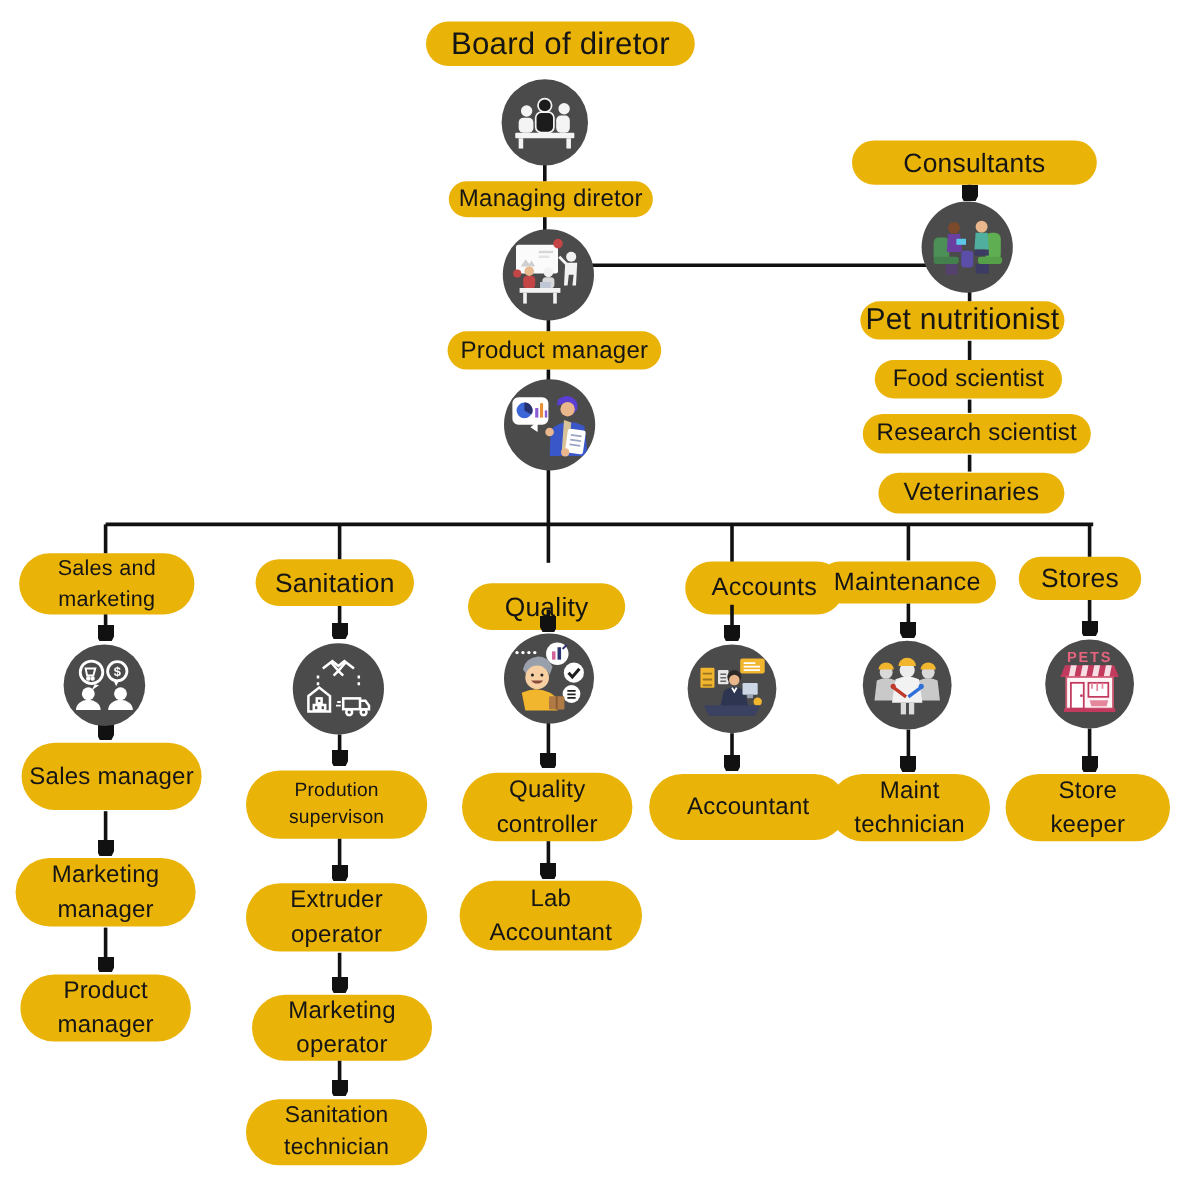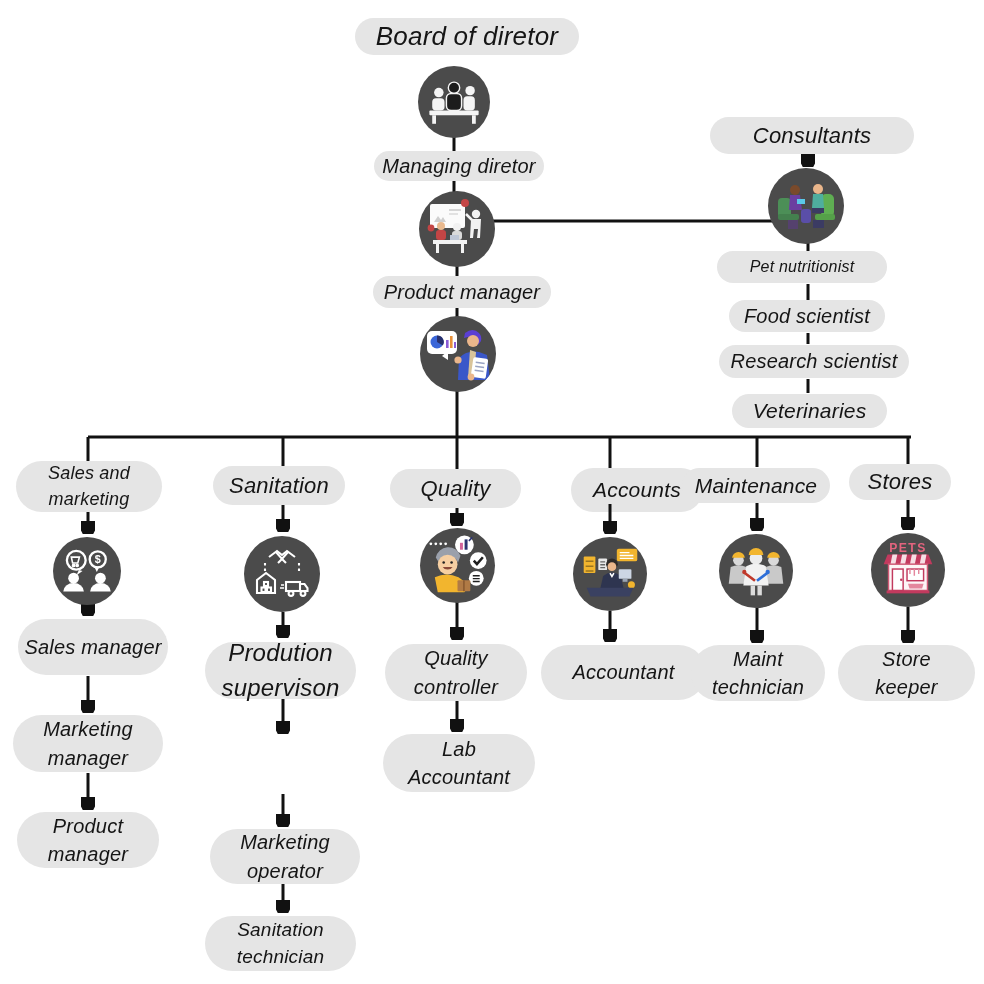--- a/index.html
+++ b/index.html
@@ -1,24 +1,24 @@
 <!DOCTYPE html>
 <html><head>
 <meta charset="utf-8">
 <style>
   html,body { margin:0; padding:0; }
   .stage {
     position:relative; width:984px; height:984px; background:#ffffff;
     font-family:"Liberation Sans", sans-serif; overflow:hidden;
   }
   .pill {
-    position:absolute; z-index:1; background:#e5e5e5; border-radius:32px;
+    position:absolute; z-index:1; background:#eab308; border-radius:32px;
     display:flex; align-items:center; justify-content:center; text-align:center;
     color:#151515; line-height:1.42; padding:0 14px; box-sizing:border-box;
-    letter-spacing:.2px; font-weight:500;font-style:italic;
+    letter-spacing:.2px; font-weight:500;
   }
   .one { white-space:nowrap; }
   .wires { position:absolute; left:0; top:0; z-index:2; pointer-events:none; }
   .wires path { stroke:#111111; stroke-width:3; fill:none; }
   .wires path.a { marker-end:url(#arr); }
   .circle {
     position:absolute; z-index:3; border-radius:50%; background:#4b4b4b;
     display:flex; align-items:center; justify-content:center; overflow:hidden;
   }
   .circle svg { width:100%; height:100%; display:block; }
@@ -82,37 +82,38 @@
     </g>
   </svg>
 
   <div class="pill one" style="left:355px; top:18px; width:224px; height:37px; font-size:26px;">Board of diretor</div>
 
   <div class="pill one" style="left:374px; top:151px; width:170px; height:30px; font-size:20px;">Managing diretor</div>
 
   <div class="pill one" style="left:373px; top:276px; width:178px; height:32px; font-size:20px;">Product manager</div>
 
   <div class="pill one" style="left:710px; top:117px; width:204px; height:37px; font-size:22px;">Consultants</div>
-  <div class="pill one" style="left:717px; top:251px; width:170px; height:32px; font-size:16px;">Pet nutritionist</div>
+  <div class="pill one" style="left:717px; top:251px; width:170px; height:32px; font-size:25px;">Pet nutritionist</div>
   <div class="pill one" style="left:729px; top:300px; width:156px; height:32px; font-size:20px;">Food scientist</div>
   <div class="pill one" style="left:719px; top:345px; width:190px; height:33px; font-size:20px;">Research scientist</div>
   <div class="pill" style="left:16px; top:461px; width:146px; height:51px; font-size:18px;">Sales and marketing</div>
 
   <div class="pill one" style="left:732px; top:394px; width:155px; height:34px; font-size:21px;">Veterinaries</div>
   <div class="pill one" style="left:213px; top:466px; width:132px; height:39px; font-size:22px;">Sanitation</div>
-  <div class="pill one" style="left:390px; top:469px; width:131px; height:39px; font-size:22px;">Quality</div>
+  <div class="pill one" style="left:390px; top:486px; width:131px; height:39px; font-size:22px;">Quality</div>
   <div class="pill one" style="left:571px; top:468px; width:132px; height:44px; font-size:21px;">Accounts</div>
   <div class="pill one" style="left:682px; top:468px; width:148px; height:35px; font-size:21px;">Maintenance</div>
   <div class="pill one" style="left:849px; top:464px; width:102px; height:36px; font-size:22px;">Stores</div>
 
   <div class="pill one" style="left:18px; top:619px; width:150px; height:56px; font-size:20px;">Sales manager</div>
   <div class="pill" style="left:13px; top:715px; width:150px; height:57px; font-size:20px;">Marketing manager</div>
   <div class="pill" style="left:17px; top:812px; width:142px; height:56px; font-size:20px;">Product manager</div>
 
-  <div class="pill" style="left:205px; top:642px; width:151px; height:57px; font-size:24px;">Prodution supervison</div>
+  <div class="pill" style="left:205px; top:642px; width:151px; height:57px; font-size:16px;">Prodution supervison</div>
+  <div class="pill" style="left:205px; top:736px; width:151px; height:57px; font-size:20px;">Extruder operator</div>
   <div class="pill" style="left:210px; top:829px; width:150px; height:55px; font-size:20px;">Marketing operator</div>
   <div class="pill" style="left:205px; top:916px; width:151px; height:55px; font-size:19px;">Sanitation technician</div>
 
   <div class="pill" style="left:385px; top:644px; width:142px; height:57px; font-size:20px;">Quality controller</div>
   <div class="pill" style="left:383px; top:734px; width:152px; height:58px; font-size:20px; padding:0 28px;">Lab Accountant</div>
 
   <div class="pill one" style="left:541px; top:645px; width:165px; height:55px; font-size:20px;">Accountant</div>
 
   <div class="pill" style="left:691px; top:645px; width:134px; height:56px; font-size:20px;">Maint technician</div>
 

